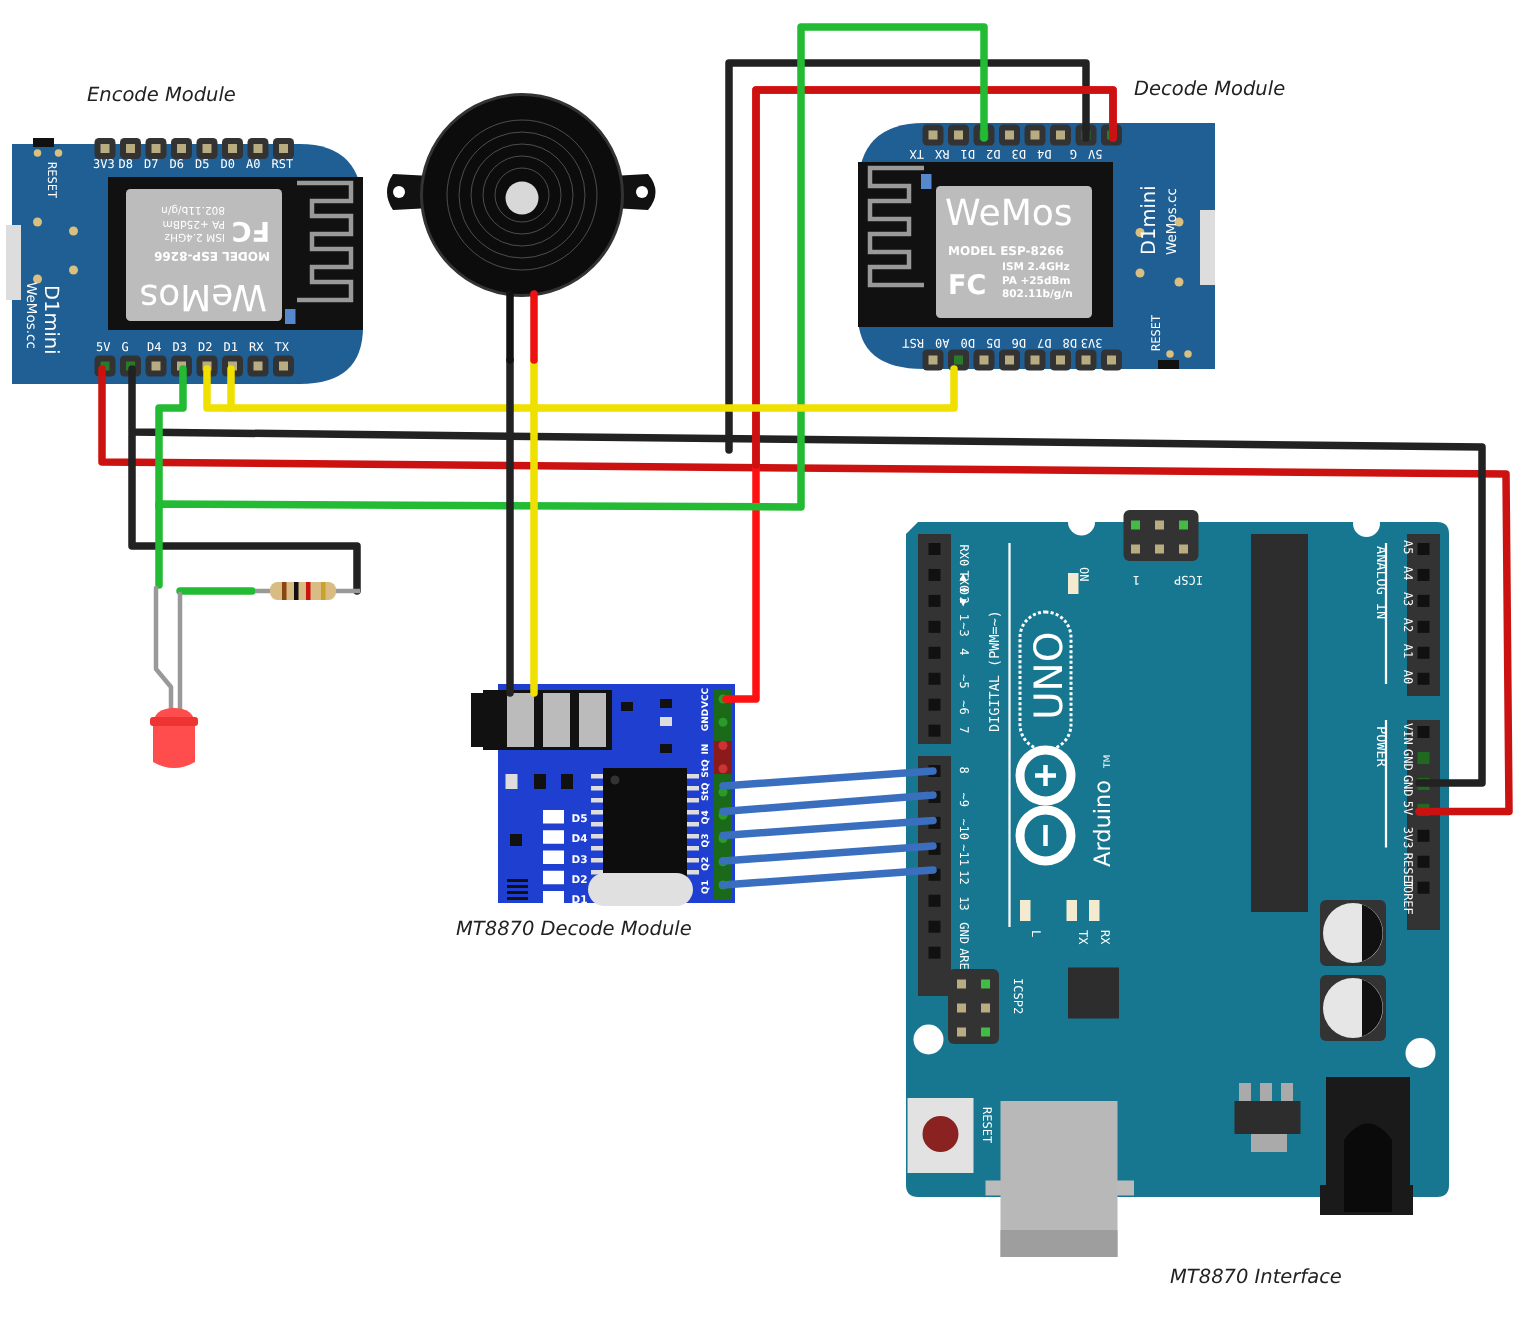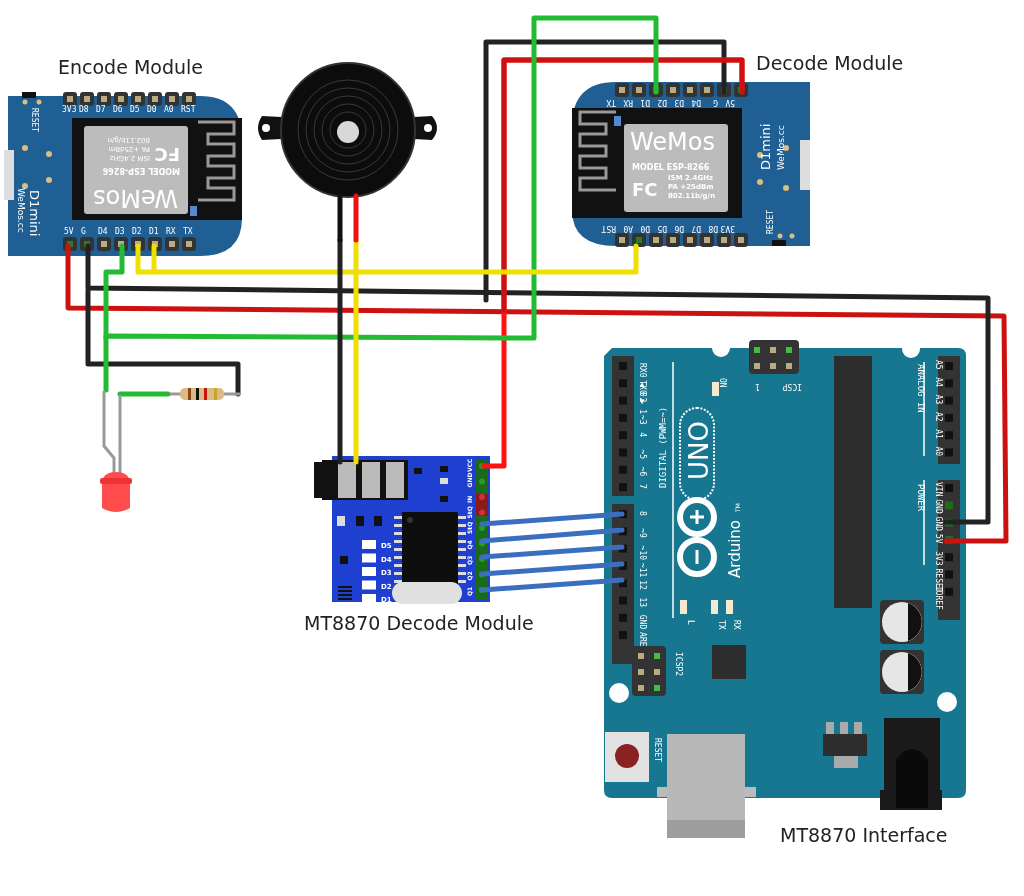--- a/index.html
+++ b/index.html
@@ -1,17 +1,17 @@
 <!DOCTYPE html>
 <html><head>
 <meta charset="utf-8">
 <style>
   html,body{margin:0;padding:0;background:#fff;}
   body{width:1024px;height:896px;position:relative;overflow:hidden;font-family:"DejaVu Sans",sans-serif;}
-  .label{position:absolute;font-size:19px;color:#222;font-family:"DejaVu Sans",sans-serif;}
+  .label{position:absolute;font-size:13px;color:#222;font-family:"DejaVu Sans",sans-serif;font-style:italic;}
   svg{position:absolute;left:0;top:0;}
   .pinlbl{font-family:"DejaVu Sans Mono",monospace;font-size:8px;fill:#fff;}
 </style>
 </head>
 <body>
 
 <svg width="1024" height="896" viewBox="0 0 1024 896">
 
   <g>
     <path d="M8,96 L200,96 Q242,96 242,140 L242,218 Q242,256 200,256 L8,256 Z" fill="#1f5f94"></path>
@@ -486,13 +486,13 @@
 
   <g>
     <path d="M102,484 Q102,472 116,472 Q130,472 130,484 L130,508 Q116,516 102,508 Z" fill="#ff4d4d"></path>
     <rect x="100" y="478" width="32" height="6" rx="2" fill="#ee3333"></rect>
   </g>
 </svg>
 
 <div class="label" style="left:58px;top:56px;">Encode Module</div>
 <div class="label" style="left:756px;top:52px;">Decode Module</div>
 <div class="label" style="left:304px;top:612px;">MT8870 Decode Module</div>
-<div class="label" style="left:780px;top:824px;">MT8870 Interface</div>
+<div class="label" style="left:780px;top:844px;">MT8870 Interface</div>
 
 </body></html>

